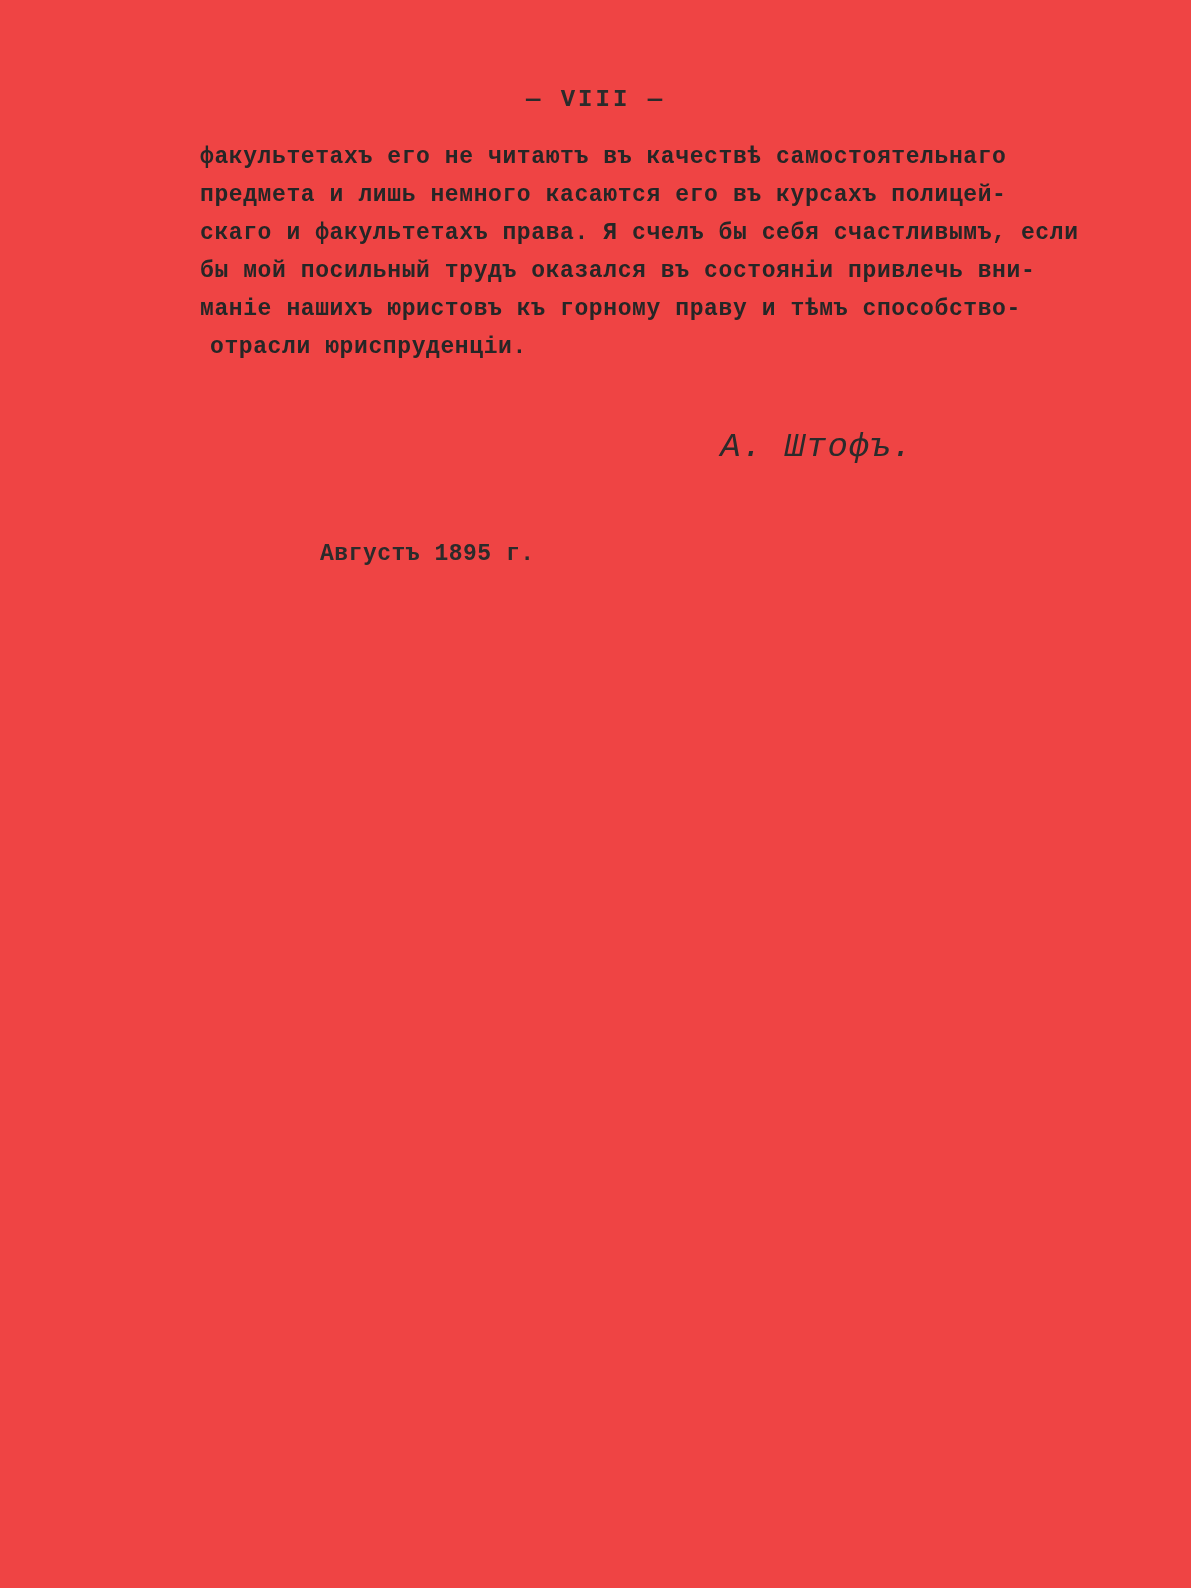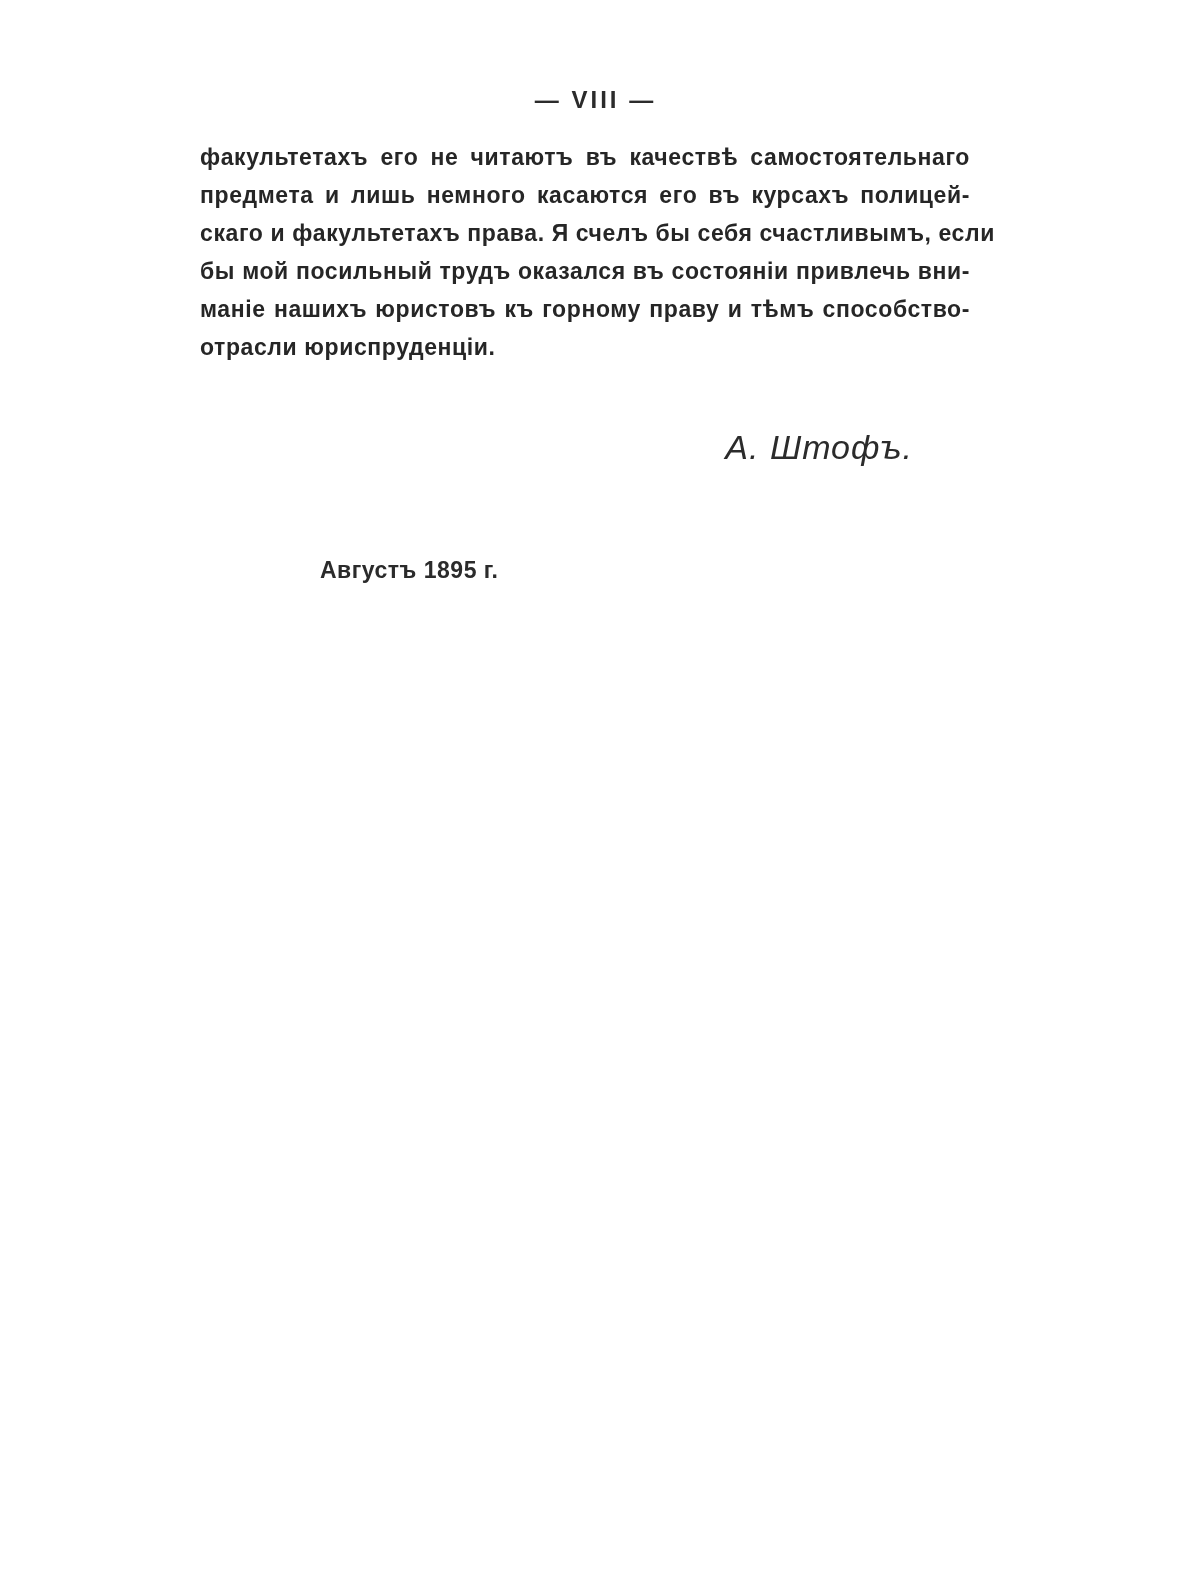--- a/index.html
+++ b/index.html
@@ -5,23 +5,23 @@
   html, body {
     margin: 0;
     padding: 0;
     background: #e8e8e8;
   }
   .page {
     position: relative;
     width: 1191px;
     height: 1588px;
     margin: 0 auto;
-    background: #ffffff;
+    background: #ef4444;
     color: #232323;
-    font-family: Liberation Sans, sans-serif;
+    font-family: Liberation Mono, monospace;
     overflow: hidden;
   }
   .page-number {
     position: absolute;
     top: 86px;
     left: 0;
     width: 100%;
     text-align: center;
     font-size: 24px;
     font-weight: bold;
@@ -41,20 +41,21 @@
   .body-text .line {
     height: 38px;
     line-height: 38px;
     text-align: justify;
     text-align-last: justify;
     white-space: nowrap;
   }
   .body-text .line.last {
     text-align: left;
     text-align-last: left;
+    margin-left: 10px;
   }
   .signature {
     position: absolute;
     top: 428px;
     right: 278px;
     font-size: 34px;
     font-style: italic;
     font-weight: normal;
     letter-spacing: 1px;
     color: #2b2b2b;
@@ -64,21 +65,21 @@
     top: 531px;
     left: 263px;
     font-size: 23px;
     font-weight: bold;
     color: #2b2b2b;
   }
   .colophon .place {
     letter-spacing: 0.5px;
   }
   .colophon .date {
-    margin-top: 26px;
+    margin-top: 10px;
     padding-left: 57px;
     letter-spacing: 0.5px;
     text-align: center;
   }
 </style>
 </head>
 <body>
 
 <div class="page">
 

